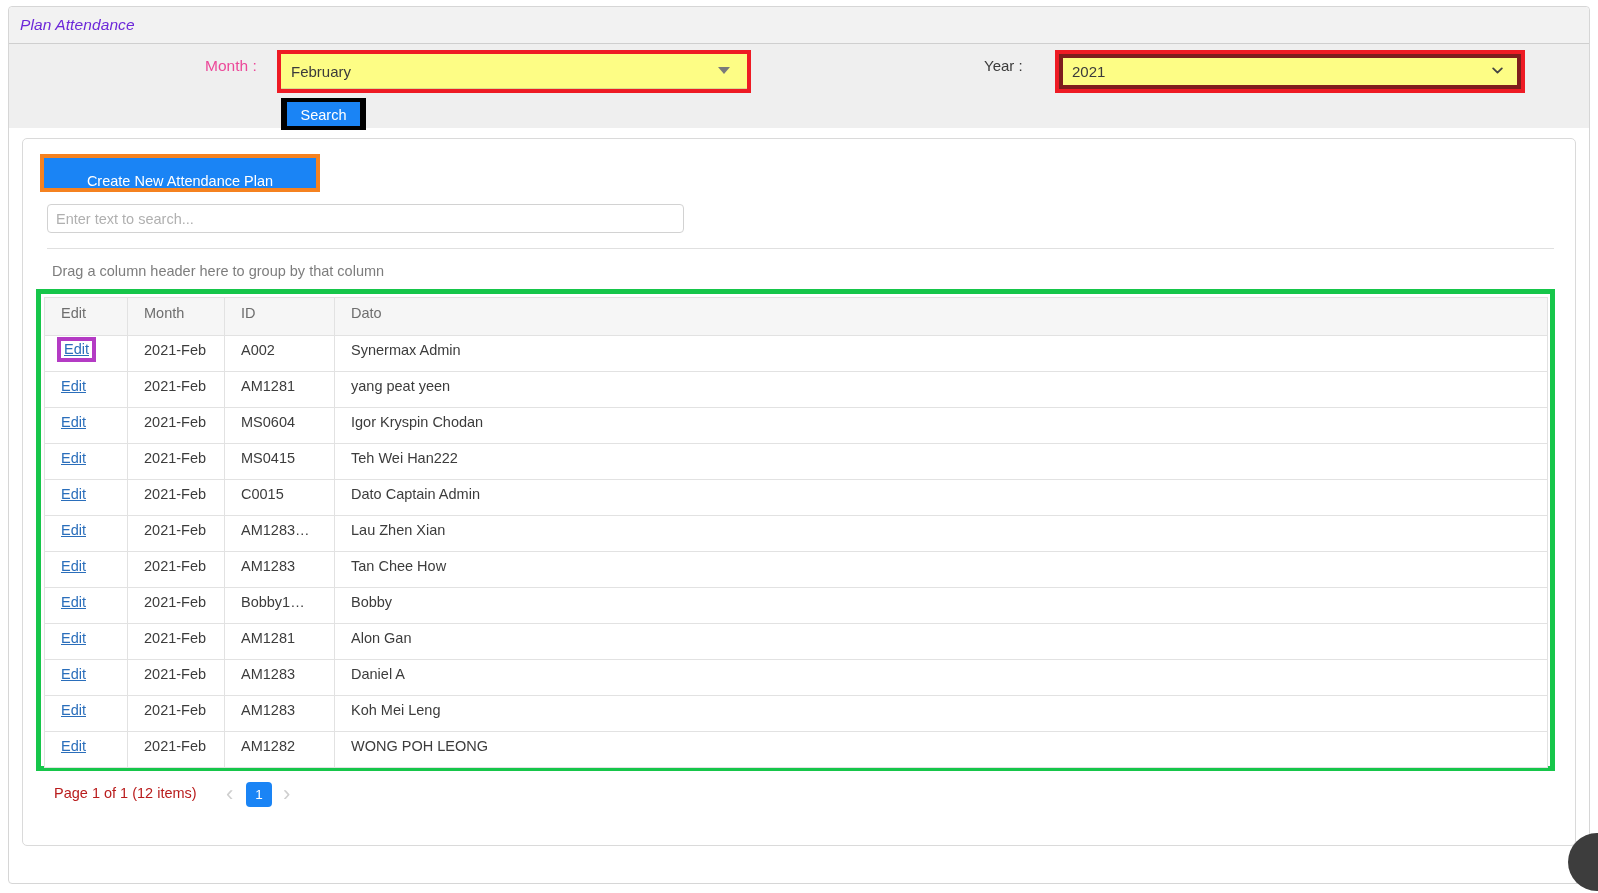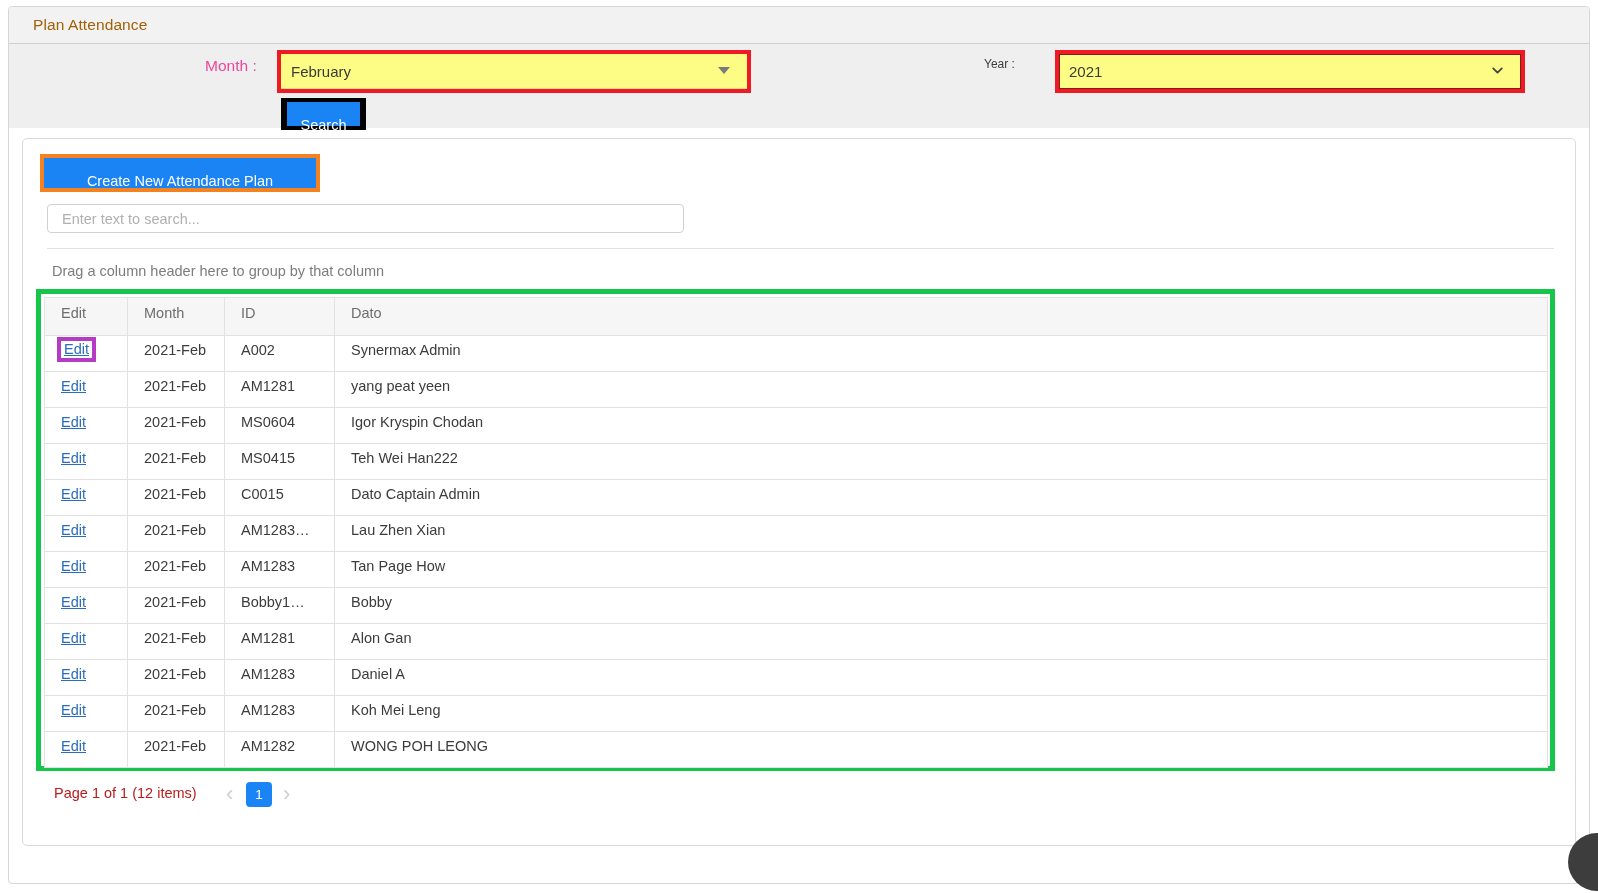--- a/index.html
+++ b/index.html
@@ -34,24 +34,25 @@
     left: 9px; top: 7px;
     width: 1580px; height: 37px;
     background: #f2f2f2;
     border-bottom: 1px solid #cfcfcf;
     border-top-left-radius: 4px;
     border-top-right-radius: 4px;
     display: flex;
     align-items: center;
   }
   .titlebar-text {
-    margin-left: 24px;
+    margin-left: 11px;
     font-size: 15.5px;
-    color: #a16207;
+    color: #6d28d9;
     letter-spacing: .1px;
+    font-style: italic;
   }
 
   
   .filter-strip {
     position: absolute;
     left: 9px; top: 44px;
     width: 1580px; height: 84px;
     background: #efefef;
   }
 
@@ -92,37 +93,37 @@
     width: 0; height: 0;
     border-left: 6px solid transparent;
     border-right: 6px solid transparent;
     border-top: 7px solid #7a7a7a;
     pointer-events: none;
   }
 
   .year-label {
     position: absolute;
     left: 984px; top: 57px;
-    font-size: 12px;
+    font-size: 15px;
     color: #3b3b3b;
     text-align: center;
   }
   .year-hl {
     position: absolute;
     left: 1055px; top: 50px;
     width: 470px; height: 43px;
     border: 4px solid #ee1b24;
     background: #ee1b24;
   }
   .year-select {
     position: absolute;
     left: 1059px; top: 54px;
     width: 462px; height: 35px;
     background: #fdfd85;
-    border: 1px solid #7f1d1d;
+    border: 4px solid #7f1d1d;
     font-family: "Liberation Sans", sans-serif;
     font-size: 15px;
     color: #3b3b3b;
     padding: 0 26px 0 9px;
     -webkit-appearance: none;
     appearance: none;
     outline: none;
     cursor: pointer;
   }
   .year-caret {
@@ -145,21 +146,21 @@
     left: 287px; top: 102px;
     width: 73px; height: 24px;
     background: #1a84f5;
     border: none;
     color: #ffffff;
     font-family: "Liberation Sans", sans-serif;
     font-size: 14.5px;
     line-height: 24px;
     text-align: center;
     cursor: pointer;
-    padding: 11px;
+    padding: 1px;
   }
 
   
   .content-card {
     position: absolute;
     left: 22px; top: 138px;
     width: 1554px; height: 708px;
     background: #ffffff;
     border: 1px solid #dadada;
     border-radius: 5px;
@@ -192,21 +193,21 @@
   .grid-search {
     position: absolute;
     left: 47px; top: 204px;
     width: 637px; height: 29px;
     border: 1px solid #d2d2d2;
     border-radius: 4px;
     background: #ffffff;
     font-family: "Liberation Sans", sans-serif;
     font-size: 14.5px;
     color: #555;
-    padding: 0 14px;
+    padding: 0 8px;
     outline: none;
   }
   .grid-search::placeholder { color: #b0b0b0; }
 
   .grid-divider {
     position: absolute;
     left: 47px; top: 248px;
     width: 1507px; height: 1px;
     background: #e0e0e0;
   }
@@ -411,21 +412,21 @@
       <tr>
         <td><a class="edit-link">Edit</a></td>
         <td>2021-Feb</td>
         <td>AM1283…</td>
         <td>Lau Zhen Xian</td>
       </tr>
       <tr>
         <td><a class="edit-link">Edit</a></td>
         <td>2021-Feb</td>
         <td>AM1283</td>
-        <td>Tan Page How</td>
+        <td>Tan Chee How</td>
       </tr>
       <tr>
         <td><a class="edit-link">Edit</a></td>
         <td>2021-Feb</td>
         <td>Bobby1…</td>
         <td>Bobby</td>
       </tr>
       <tr>
         <td><a class="edit-link">Edit</a></td>
         <td>2021-Feb</td>

